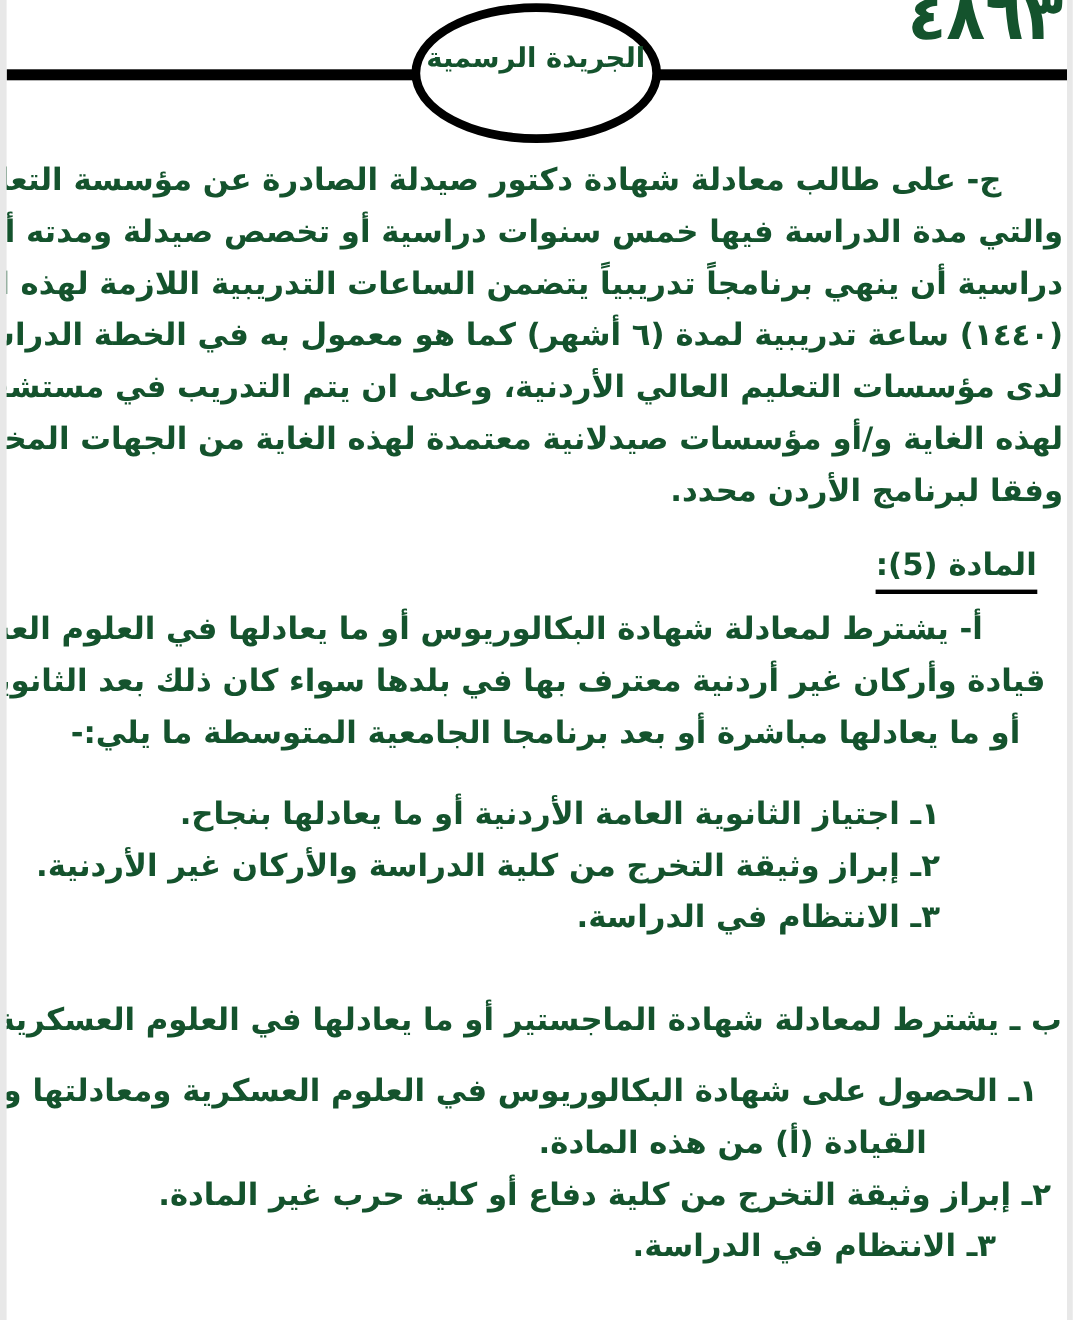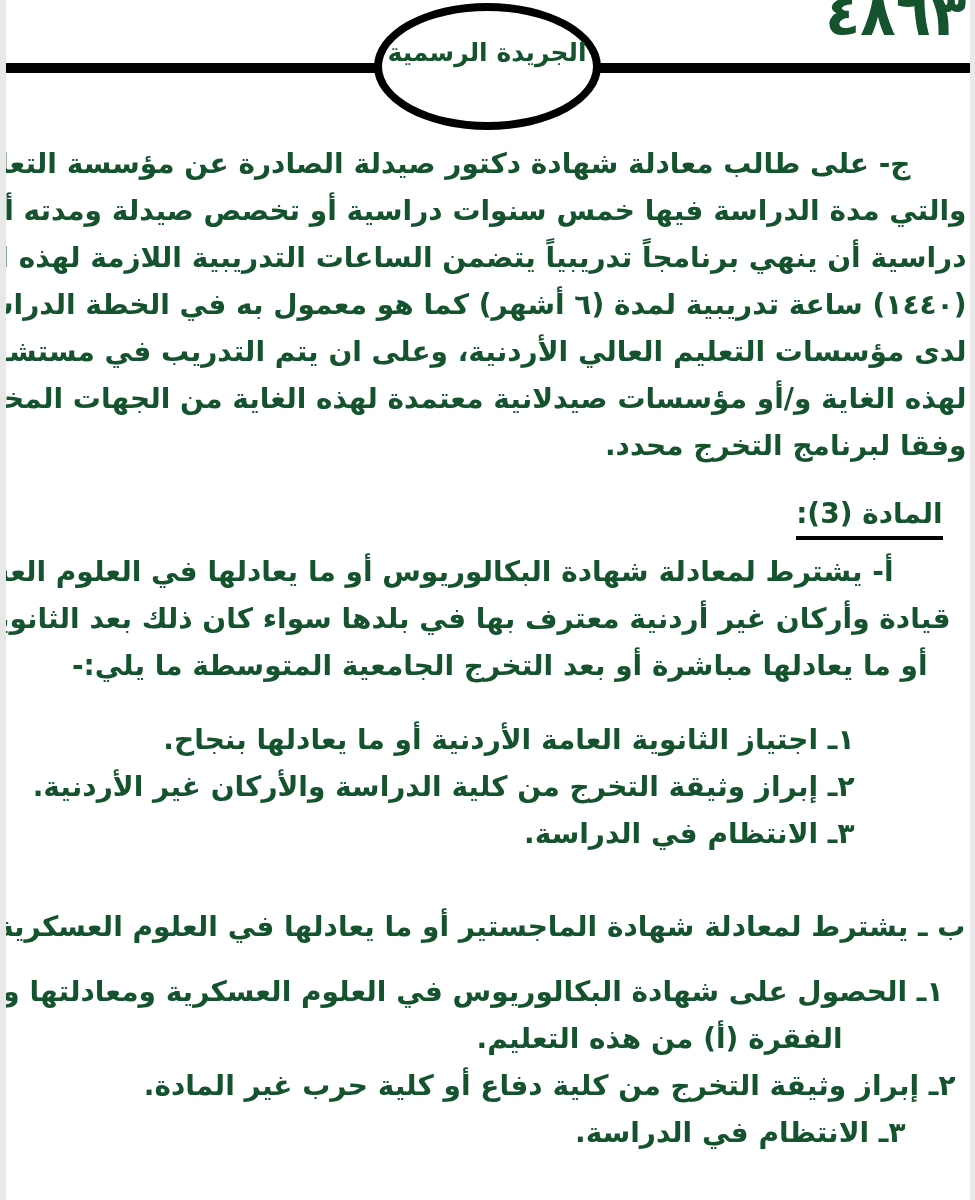--- a/index.html
+++ b/index.html
@@ -77,44 +77,44 @@
 
   <div class="content">
 
     <div class="para-j">
       <div class="line jst mr70">ج- على طالب معادلة شهادة دكتور صيدلة الصادرة عن مؤسسة التعليم العالي غير الأردنية</div>
       <div class="line jst mr14">والتي مدة الدراسة فيها خمس سنوات دراسية أو تخصص صيدلة ومدته أربع سنوات</div>
       <div class="line jst mr14">دراسية أن ينهي برنامجاً تدريبياً يتضمن الساعات التدريبية اللازمة لهذه الشهادة بما يعادل</div>
       <div class="line jst mr14">(١٤٤٠) ساعة تدريبية لمدة (٦ أشهر) كما هو معمول به في الخطة الدراسية المعتمدة</div>
       <div class="line jst mr14">لدى مؤسسات التعليم العالي الأردنية، وعلى ان يتم التدريب في مستشفى تعليمي معتمد</div>
       <div class="line jst mr14">لهذه الغاية و/أو مؤسسات صيدلانية معتمدة لهذه الغاية من الجهات المختصة داخل الأردن</div>
-      <div class="line rgt mr14">وفقا لبرنامج التخرج محدد.</div>
+      <div class="line rgt mr14">وفقا لبرنامج الأردن محدد.</div>
     </div>
 
     <div class="block-heading">
-      <span class="heading-text">المادة (3):</span>
+      <span class="heading-text">المادة (5):</span>
     </div>
 
     <div class="para-a">
       <div class="line jst mr87">أ- يشترط لمعادلة شهادة البكالوريوس أو ما يعادلها في العلوم العسكرية الصادرة عن كلية</div>
       <div class="line jst mr30">قيادة وأركان غير أردنية معترف بها في بلدها سواء كان ذلك بعد الثانوية العامة</div>
-      <div class="line rgt mr53">أو ما يعادلها مباشرة أو بعد التخرج الجامعية المتوسطة ما يلي:-</div>
+      <div class="line rgt mr53">أو ما يعادلها مباشرة أو بعد برنامجا الجامعية المتوسطة ما يلي:-</div>
     </div>
 
     <div class="list-a">
       <div class="line rgt mr126">١ـ اجتياز الثانوية العامة الأردنية أو ما يعادلها بنجاح.</div>
       <div class="line rgt mr126">٢ـ إبراز وثيقة التخرج من كلية الدراسة والأركان غير الأردنية.</div>
       <div class="line rgt mr126">٣ـ الانتظام في الدراسة.</div>
     </div>
 
     <div class="para-b">
       <div class="line jst mr15">ب ـ يشترط لمعادلة شهادة الماجستير أو ما يعادلها في العلوم العسكرية الصادرة عن كلية دفاع</div>
     </div>
 
     <div class="list-b">
       <div class="line jst mr37">١ـ الحصول على شهادة البكالوريوس في العلوم العسكرية ومعادلتها وفقا لأحكام</div>
-      <div class="line rgt mr138">الفقرة (أ) من هذه التعليم.</div>
+      <div class="line rgt mr138">القيادة (أ) من هذه المادة.</div>
       <div class="line rgt mr25">٢ـ إبراز وثيقة التخرج من كلية دفاع أو كلية حرب غير المادة.</div>
       <div class="line rgt mr75">٣ـ الانتظام في الدراسة.</div>
     </div>
 
   </div>
 </div>
 
 </body></html>

